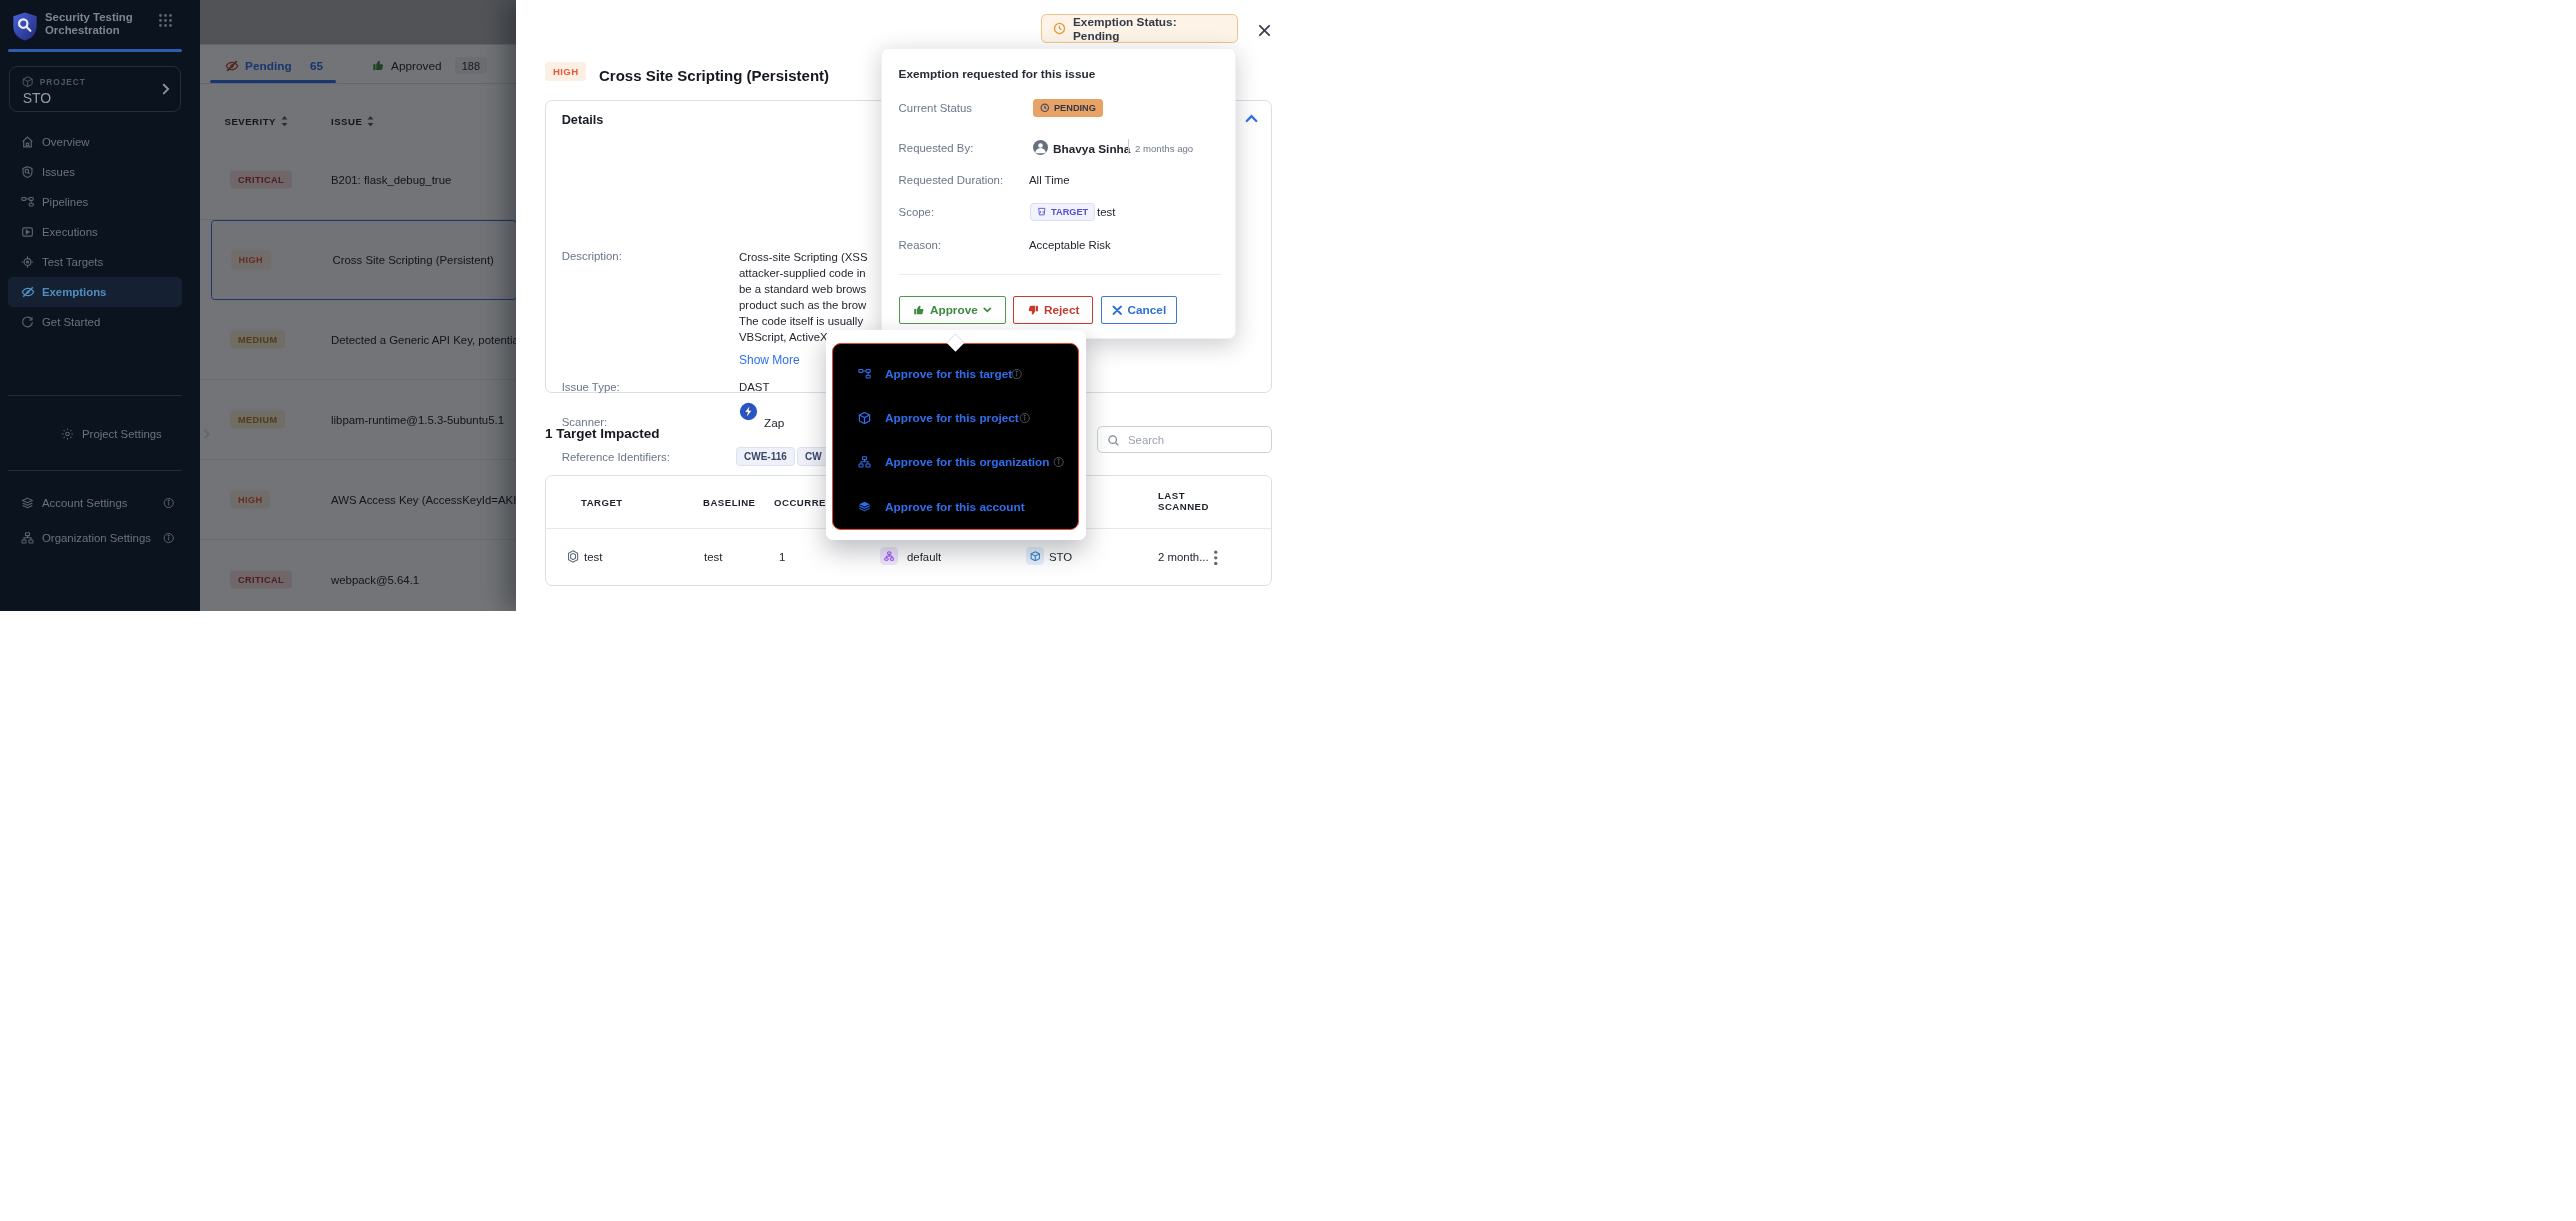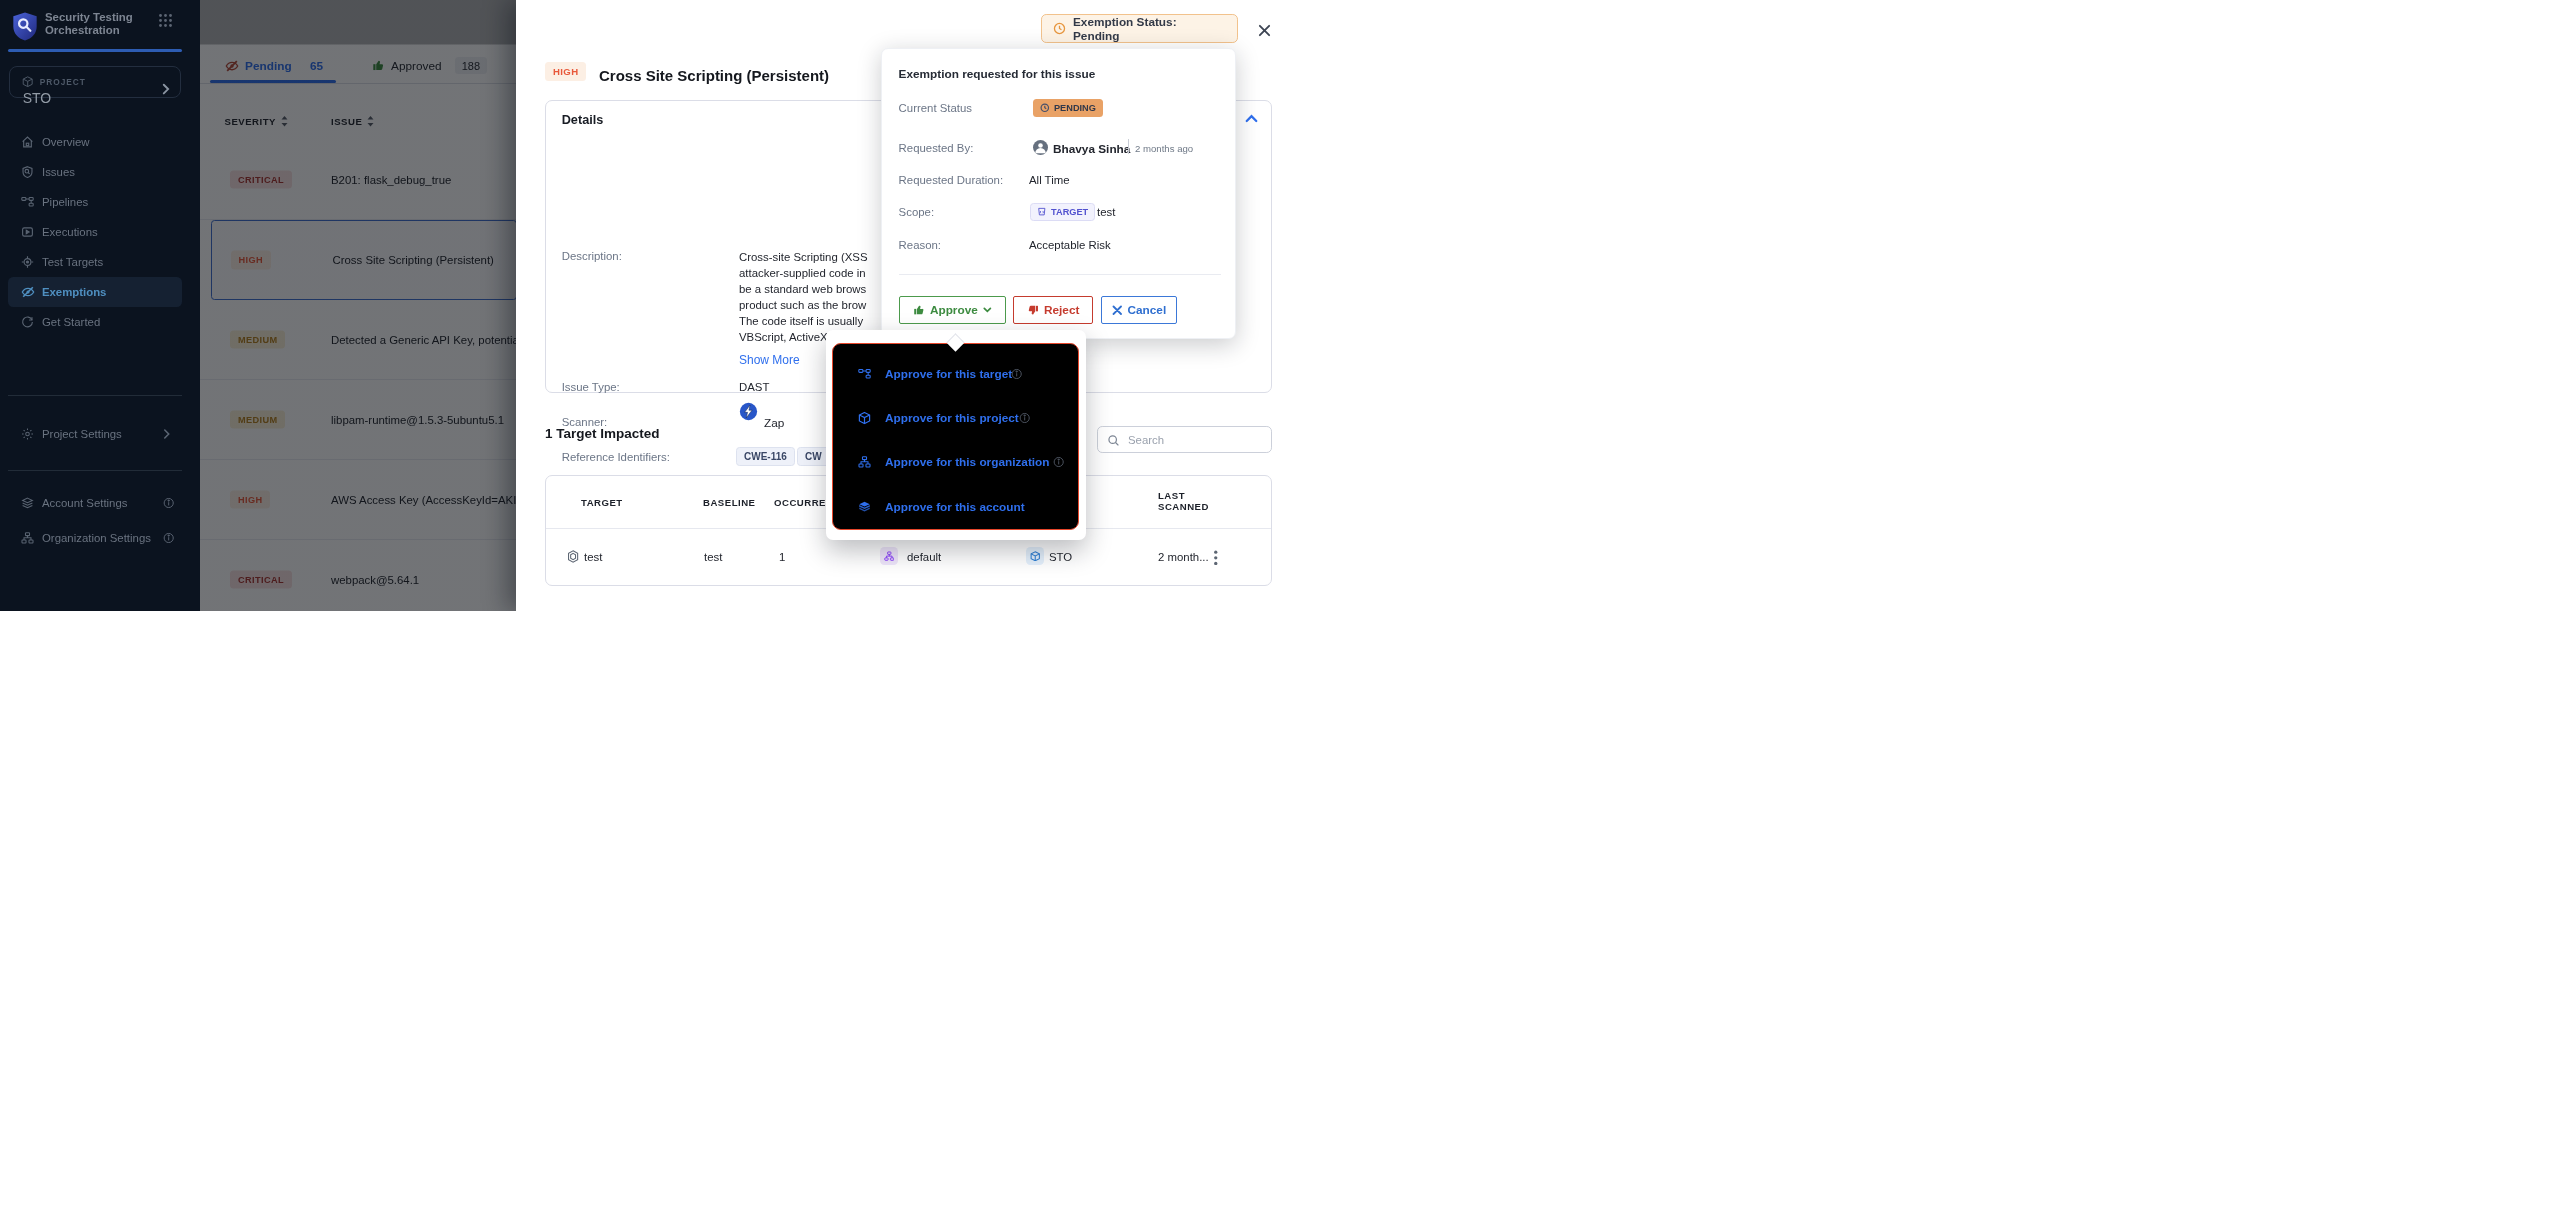--- a/index.html
+++ b/index.html
@@ -8,21 +8,21 @@
          font-family:"Liberation Sans", sans-serif; -webkit-font-smoothing:antialiased; }
   .abs { position:absolute; }
   svg { display:block; }
 
   
   .sidebar { position:absolute; left:0; top:0; width:200px; height:611px; background:#0b131f; z-index:2; }
   .sb-title { position:absolute; left:45px; top:11.4px; width:109px; font-size:11.4px; line-height:13px;
               font-weight:700; color:#7d8592; }
   .sb-grid { position:absolute; left:158px; top:13px; color:#5c6573; cursor:pointer; }
   .sb-blue-divider { position:absolute; left:7.9px; top:49px; width:174px; height:2.6px; background:#2d5cb2; border-radius:1.7px; }
-  .proj-box { position:absolute; left:8.7px; top:66px; width:172px; height:32px; border:0.9px solid #232e3f; border-radius:8px; cursor:pointer;padding-left:44px; }
+  .proj-box { position:absolute; left:8.7px; top:66px; width:172px; height:46px; border:0.9px solid #232e3f; border-radius:8px; cursor:pointer;padding-left:44px; }
   .proj-label { position:absolute; left:30px; top:9.6px; font-size:8.3px; font-weight:700; letter-spacing:1px; color:#4f5a69; }
   .proj-name { position:absolute; left:13px; top:23px; font-size:14px; color:#929ba6; }
   .proj-cube { position:absolute; left:12.2px; top:8.7px; color:#4f5a69; }
   .proj-chev { position:absolute; right:9.6px; top:15.7px; color:#8a94a1; }
   .nav { position:absolute; left:0; top:127px; width:200px; }
   .nav-item { position:relative; height:30px; cursor:pointer; }
   .nav-item .ic { position:absolute; left:21px; top:50%; transform:translateY(-50%); color:#5a6472; }
   .nav-item .lb { position:absolute; left:42px; top:50%; transform:translateY(-50%); font-size:11.4px; color:#6a7380; white-space:nowrap; }
   .nav-item.active { background:#152132; border-radius:5.2px; margin:0 18.4px 0 7.9px; }
   .nav-item.active .ic { left:13px; color:#4f8fc0; }
@@ -249,21 +249,21 @@
             <path d="M13.5 5.5A6 6 0 1 0 14 8"></path>
             <path d="M10.5 5.5h3v-3" stroke-linecap="round"></path>
           </svg>
         </span>
       <span class="lb">Get Started</span>
     </div>
   </div>
 
   <div class="sb-divider" style="top:395px;"></div>
 
-  <div class="sb-set" style="top:419px;">
+  <div class="sb-set" style="top:419px;margin-left:40px;">
     <span class="ic">
       <svg width="13" height="13" viewBox="0 0 16 16" fill="none" stroke="currentColor" stroke-width="1.3">
           <circle cx="8" cy="8" r="2.2"></circle>
           <path d="M8 1.2v2M8 12.8v2M1.2 8h2M12.8 8h2M3.2 3.2l1.4 1.4M11.4 11.4l1.4 1.4M12.8 3.2l-1.4 1.4M4.6 11.4l-1.4 1.4"></path>
         </svg>
       </span>
     <span class="lb">Project Settings</span>
     <span class="right-ic">
       <svg width="7" height="10.5" viewBox="0 0 8 12" fill="none" stroke="currentColor" stroke-width="1.8" stroke-linecap="round">
           <path d="M2 1.5L6.5 6 2 10.5"></path>

